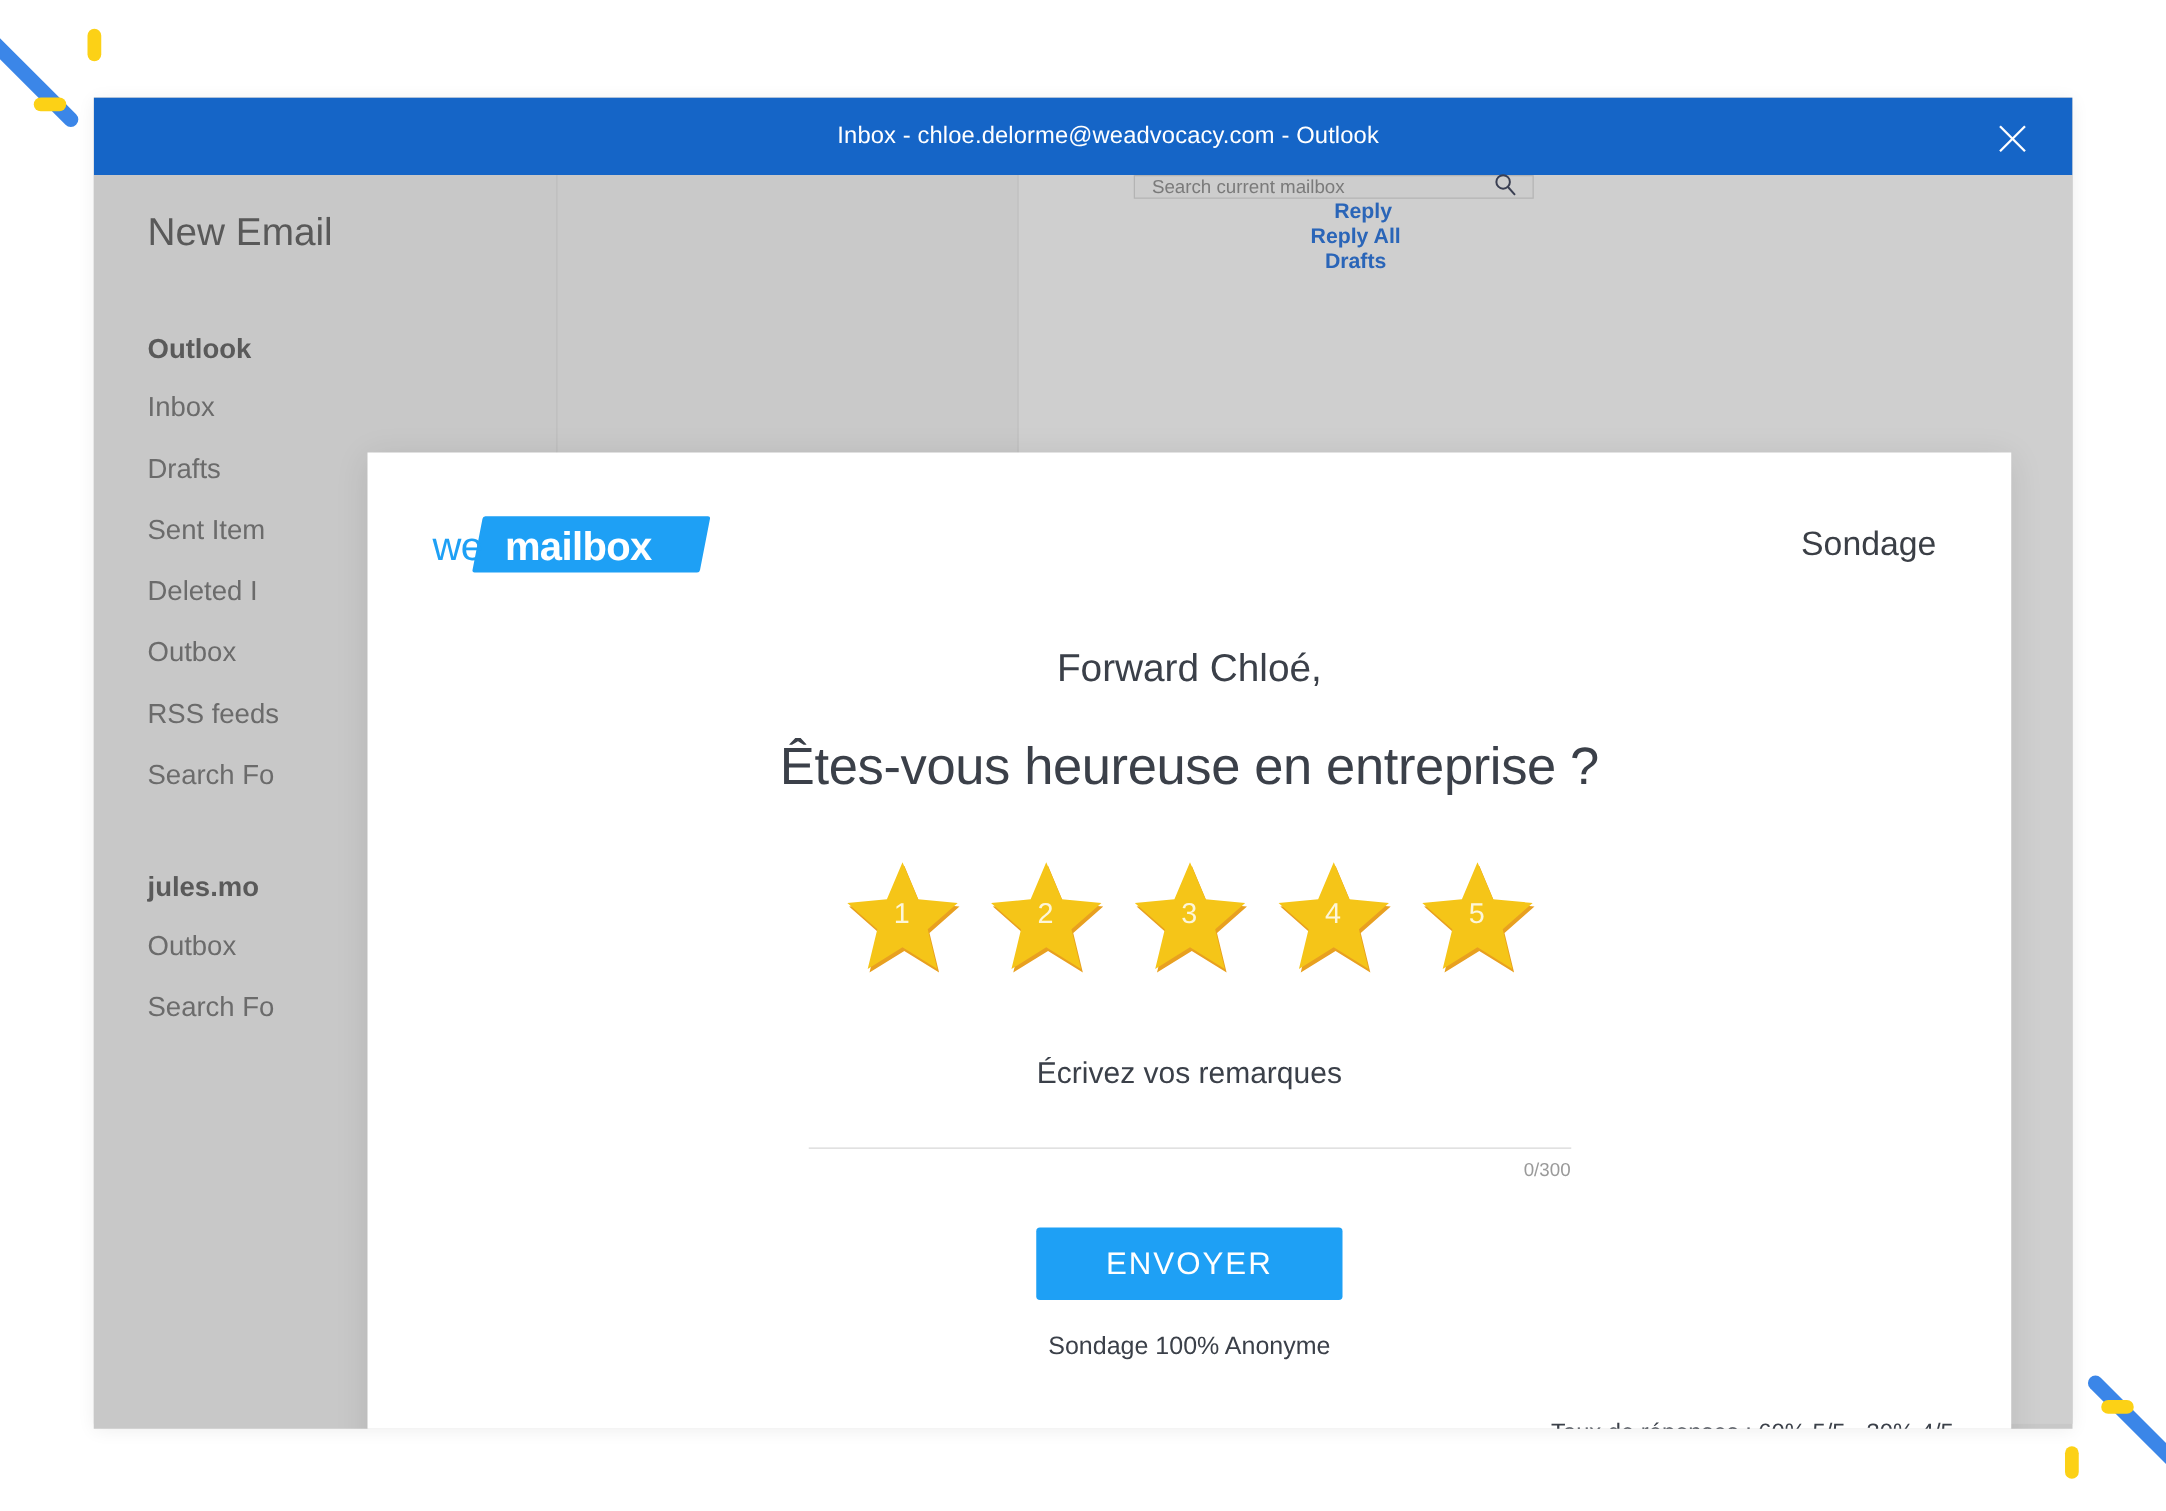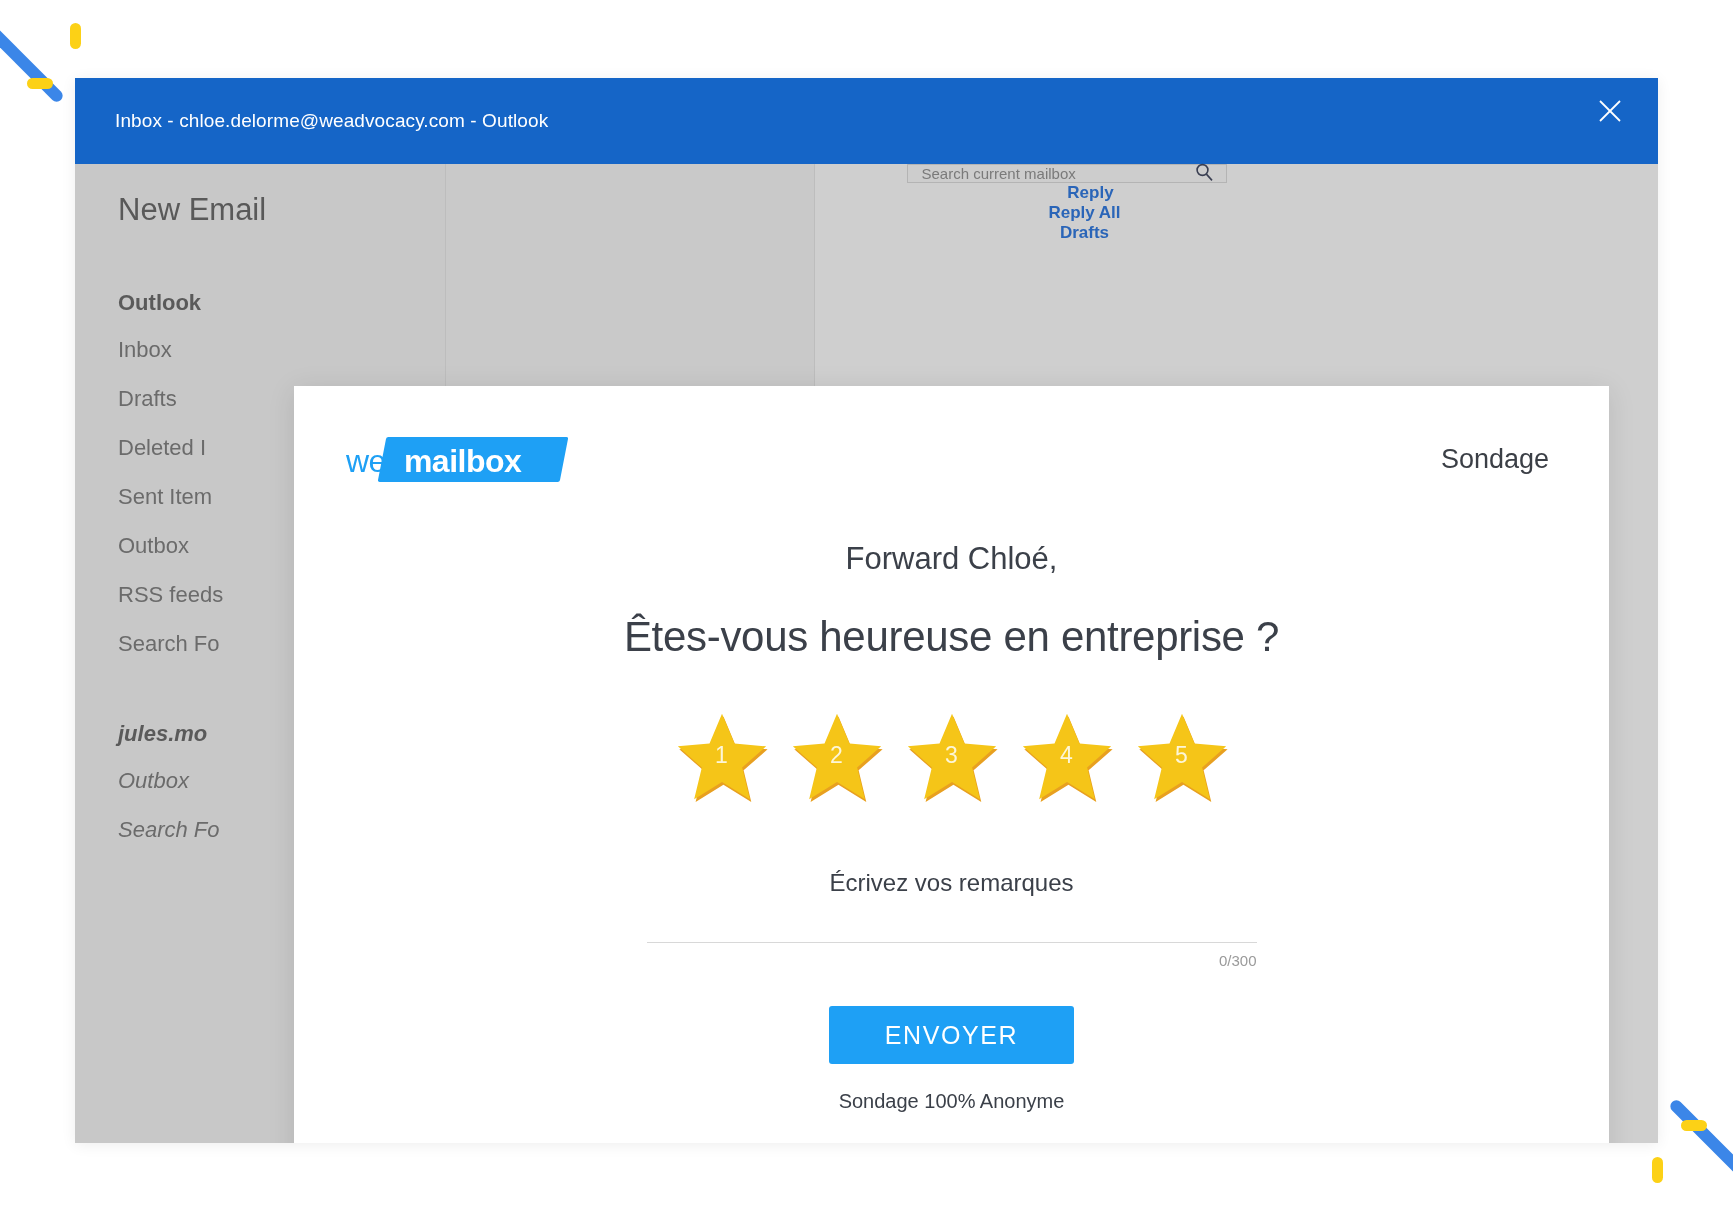--- a/index.html
+++ b/index.html
@@ -46,24 +46,25 @@
     top: 78px;
     width: 1583px;
     height: 1065px;
     background: #c8c8c8;
     box-shadow: 0 2px 14px rgba(0,0,0,0.07);
     overflow: hidden;
   }
 
   #titlebar {
     position: relative;
-    height: 86px;
+    height: 62px;
     background: #1565c7;
     display: flex;
     align-items: center;
+    justify-content: center;
     padding-left: 40px;
   }
   #titlebar-text {
     color: #ffffff;
     font-size: 19px;
     letter-spacing: 0.1px;
     font-weight: 400;
   }
   #close-button {
     position: absolute;
@@ -92,21 +93,21 @@
     padding: 28px 0 0 0;
     flex: 0 0 370px;
   }
   #new-email-label {
     font-size: 31px;
     color: #595959;
     padding: 0 0 0 43px;
     font-weight: 400;
   }
   .folder-group { margin-top: 62px; }
-  .folder-group.second { margin-top: 64px; font-style: italic; }
+  .folder-group.second { margin-top: 64px; }
   .folder-head {
     font-size: 22px;
     color: #5a5a5a;
     font-weight: 700;
     padding: 0 0 0 43px;
     margin-bottom: 21px;
     white-space: nowrap;
   }
   .folder-item {
     font-size: 22px;
@@ -380,22 +381,22 @@
 
     <div id="outlook-body">
 
       <div id="sidebar">
         <div id="new-email-label">New Email</div>
 
         <div class="folder-group">
           <div class="folder-head">Outlook</div>
           <div class="folder-item">Inbox</div>
           <div class="folder-item">Drafts</div>
+          <div class="folder-item">Sent Item</div>
           <div class="folder-item">Deleted I</div>
-          <div class="folder-item">Sent Item</div>
           <div class="folder-item">Outbox</div>
           <div class="folder-item">RSS feeds</div>
           <div class="folder-item">Search Fo</div>
         </div>
 
         <div class="folder-group second">
           <div class="folder-head">jules.mo</div>
           <div class="folder-item">Outbox</div>
           <div class="folder-item">Search Fo</div>
         </div>

